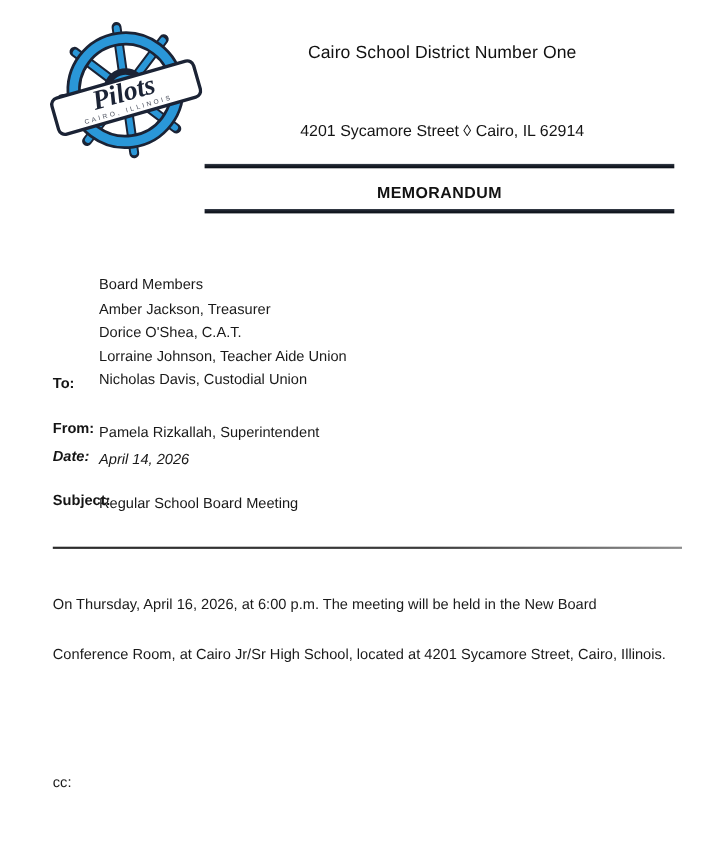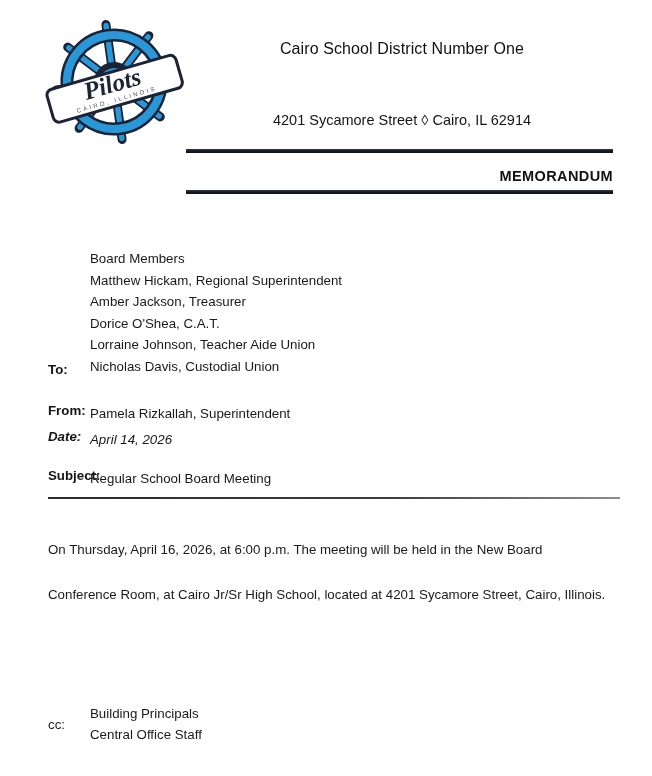--- a/index.html
+++ b/index.html
@@ -69,21 +69,21 @@
     background: linear-gradient(180deg,#39404c 0%,#171c26 45%,#0d1119 100%);
   }
   #rule-top    { top: 149px; }
   #rule-bottom { top: 190px; }
 
   #memorandum-heading {
     position: absolute;
     left: 186px;
     top: 168px;
     width: 427px;
-    text-align: right;
+    text-align: center;
     font-family: "Liberation Sans", sans-serif;
     font-size: 14.5px;
     font-weight: bold;
     letter-spacing: 0.4px;
     color: #121212;
   }
 
   
   #memo-fields {
     position: absolute;
@@ -226,21 +226,20 @@
 
   <div id="rule-bottom" class="rule-bar"></div>
 </div>
 
 <div id="memo-fields">
 
   <div class="memo-row" id="row-to">
     <div class="memo-label">To:</div>
     <div class="memo-value-col">
       <div class="memo-value-line">Board Members</div>
-      <div class="memo-value-line">Matthew Hickam, Regional Superintendent</div>
       <div class="memo-value-line">Amber Jackson, Treasurer</div>
       <div class="memo-value-line">Dorice O'Shea, C.A.T.</div>
       <div class="memo-value-line">Lorraine Johnson, Teacher Aide Union</div>
       <div class="memo-value-line">Nicholas Davis, Custodial Union</div>
     </div>
   </div>
 
   <div class="memo-row" id="row-from">
     <div class="memo-label">From:</div>
     <div class="memo-value-col">
@@ -265,17 +264,13 @@
 
 <div id="subject-rule"></div>
 
 <div id="memo-body">
   <div class="body-line">On Thursday, April 16, 2026, at 6:00 p.m.  The meeting will be held in the New Board</div>
   <div class="body-line">Conference Room, at Cairo Jr/Sr High School, located at 4201 Sycamore Street, Cairo, Illinois.</div>
 </div>
 
 <div id="cc-block">
   <div id="cc-label">cc:</div>
-  <div id="cc-values">
-    <div class="cc-line">Building Principals</div>
-    <div class="cc-line">Central Office Staff</div>
-  </div>
 </div>
 
 </body></html>

